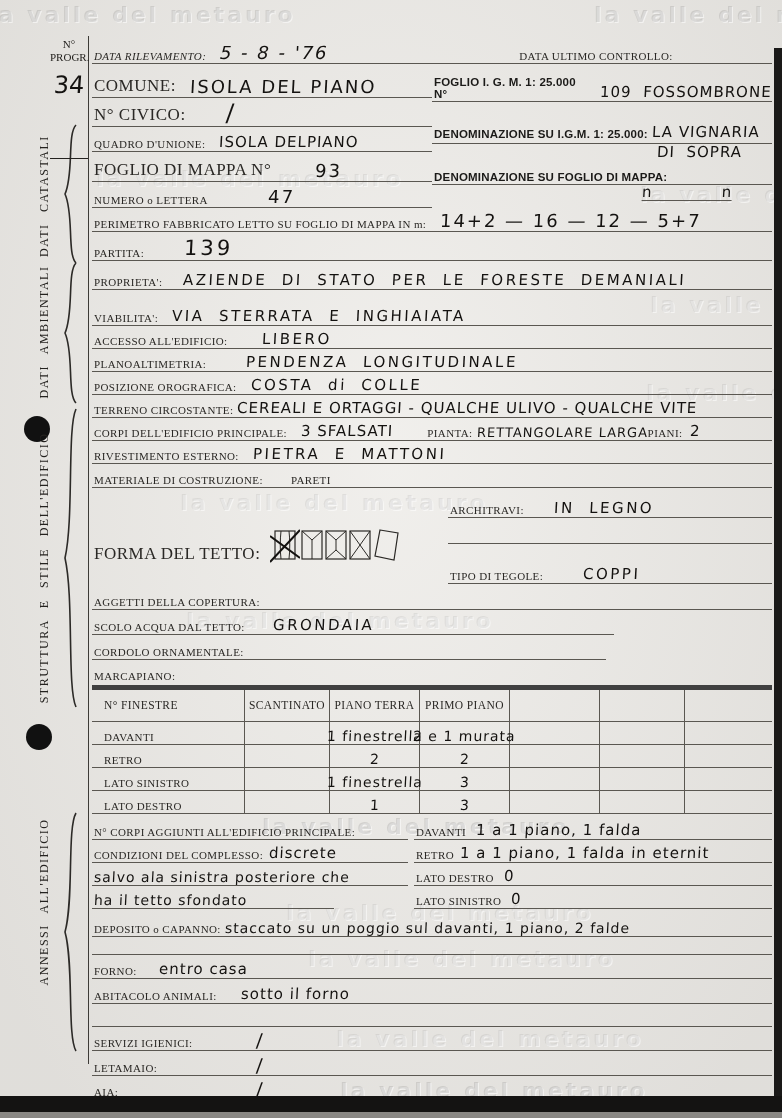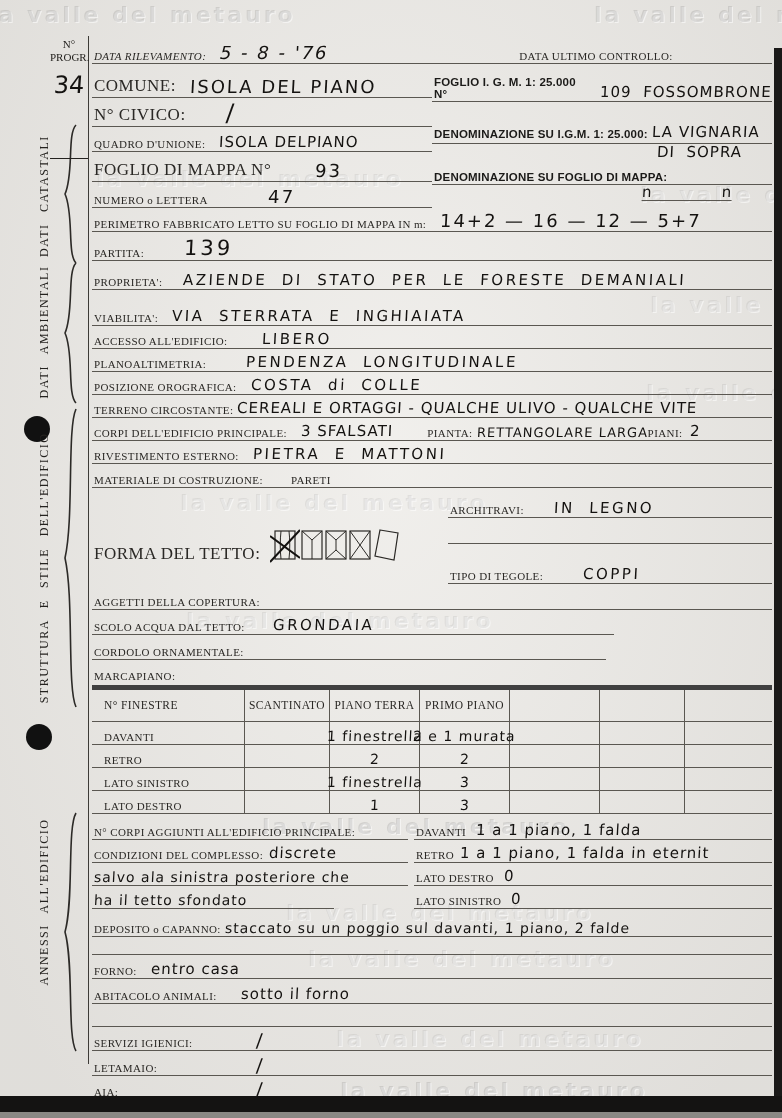--- a/index.html
+++ b/index.html
@@ -392,21 +392,21 @@
         </div>
       </div>
     </div>
 
     <div class="r" style="height:26px;">
       <span class="lbl">DEPOSITO o CAPANNO:</span>
       <span class="hw" style="margin-left:4px;font-size:14px;">staccato su un poggio sul davanti, 1 piano, 2 falde</span>
     </div>
     <div class="r" style="height:16px;"></div>
 
-    <div class="r" style="height:22px;">
+    <div class="r" style="height:22px;gap:8px;">
       <span class="lbl">FORNO:</span>
       <span class="hw">entro casa</span>
     </div>
     <div class="r" style="height:23px;">
       <span class="lbl">ABITACOLO ANIMALI:</span>
       <span class="hw" style="margin-left:24px;">sotto il forno</span>
     </div>
     <div class="r" style="height:21px;"></div>
     <div class="r" style="height:22px;">
       <span class="lbl">SERVIZI IGIENICI:</span>

